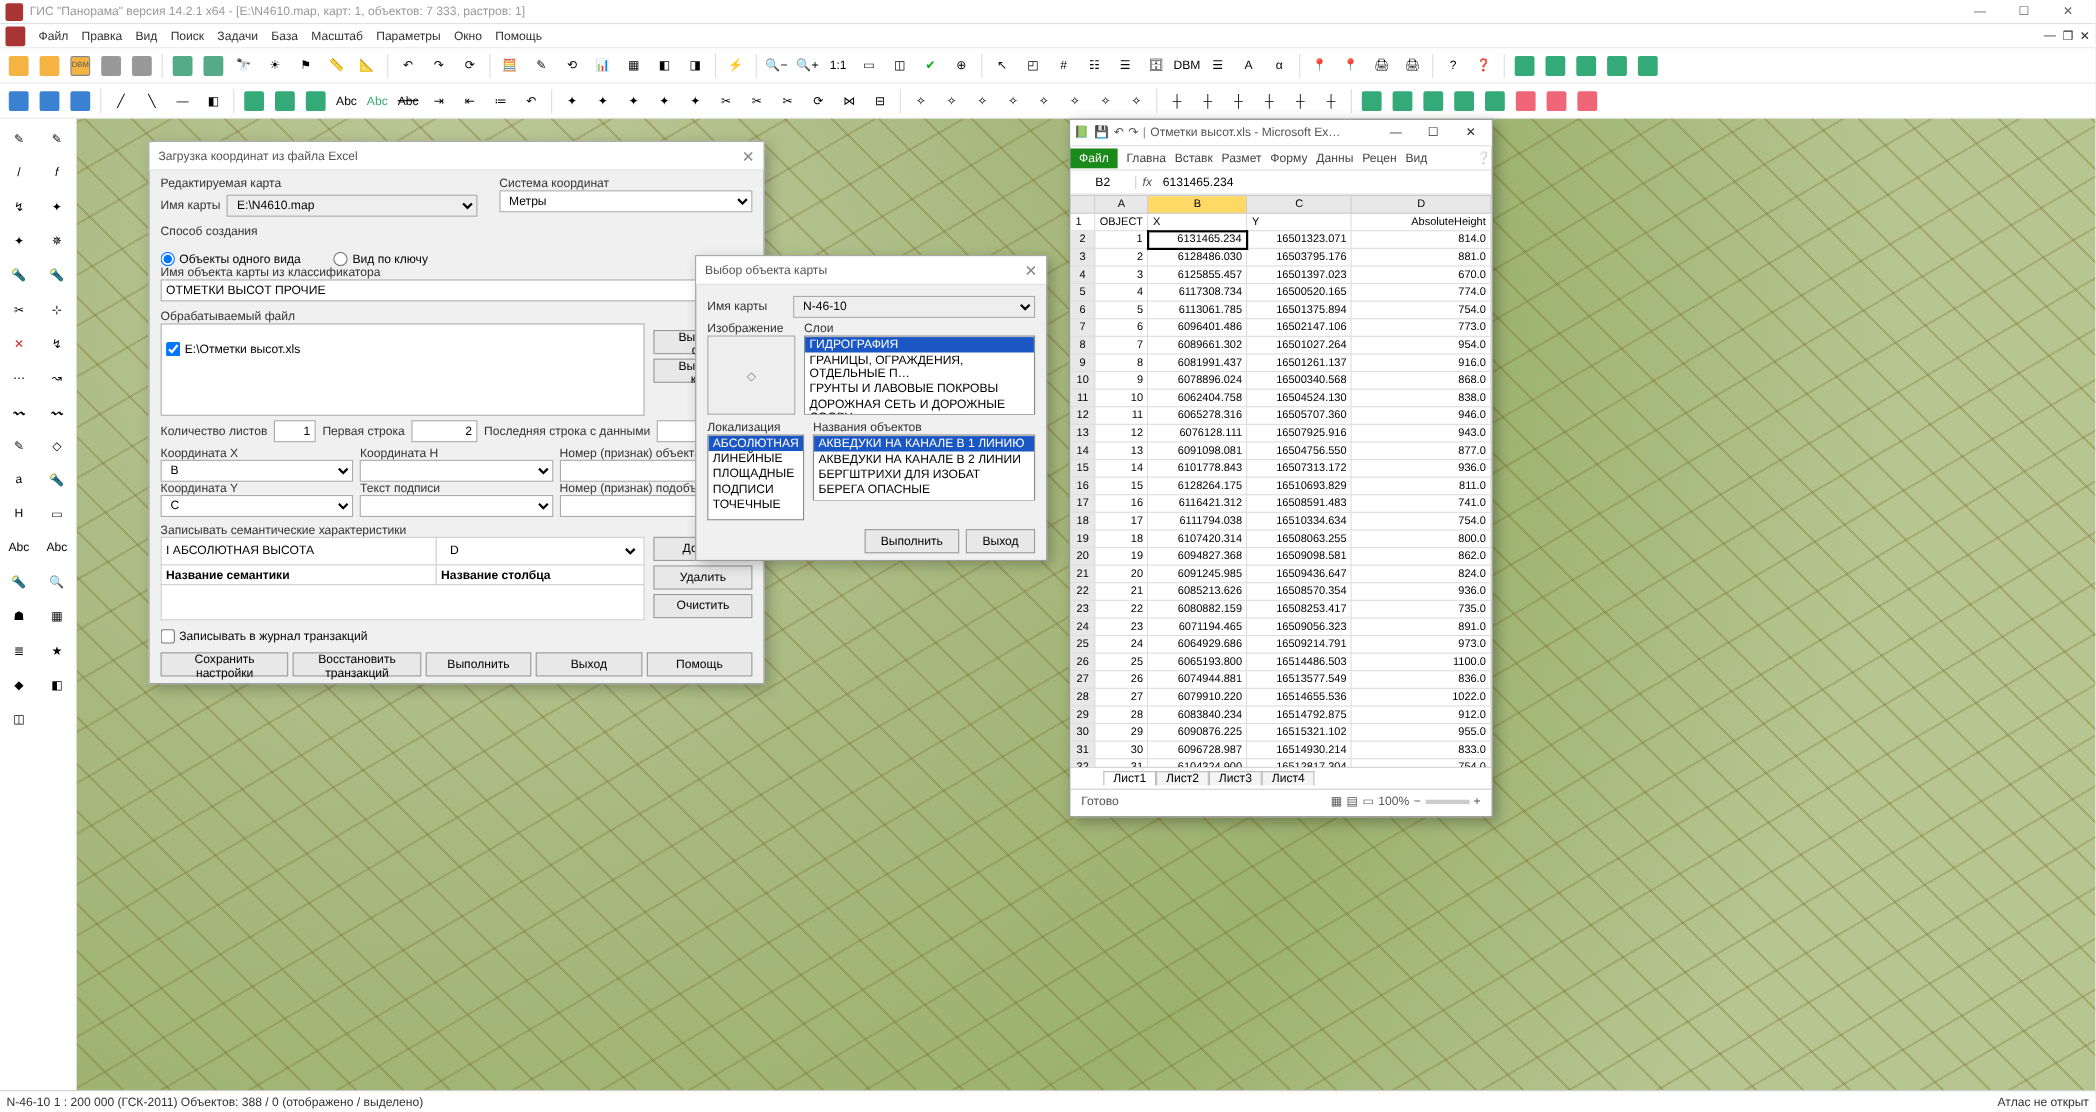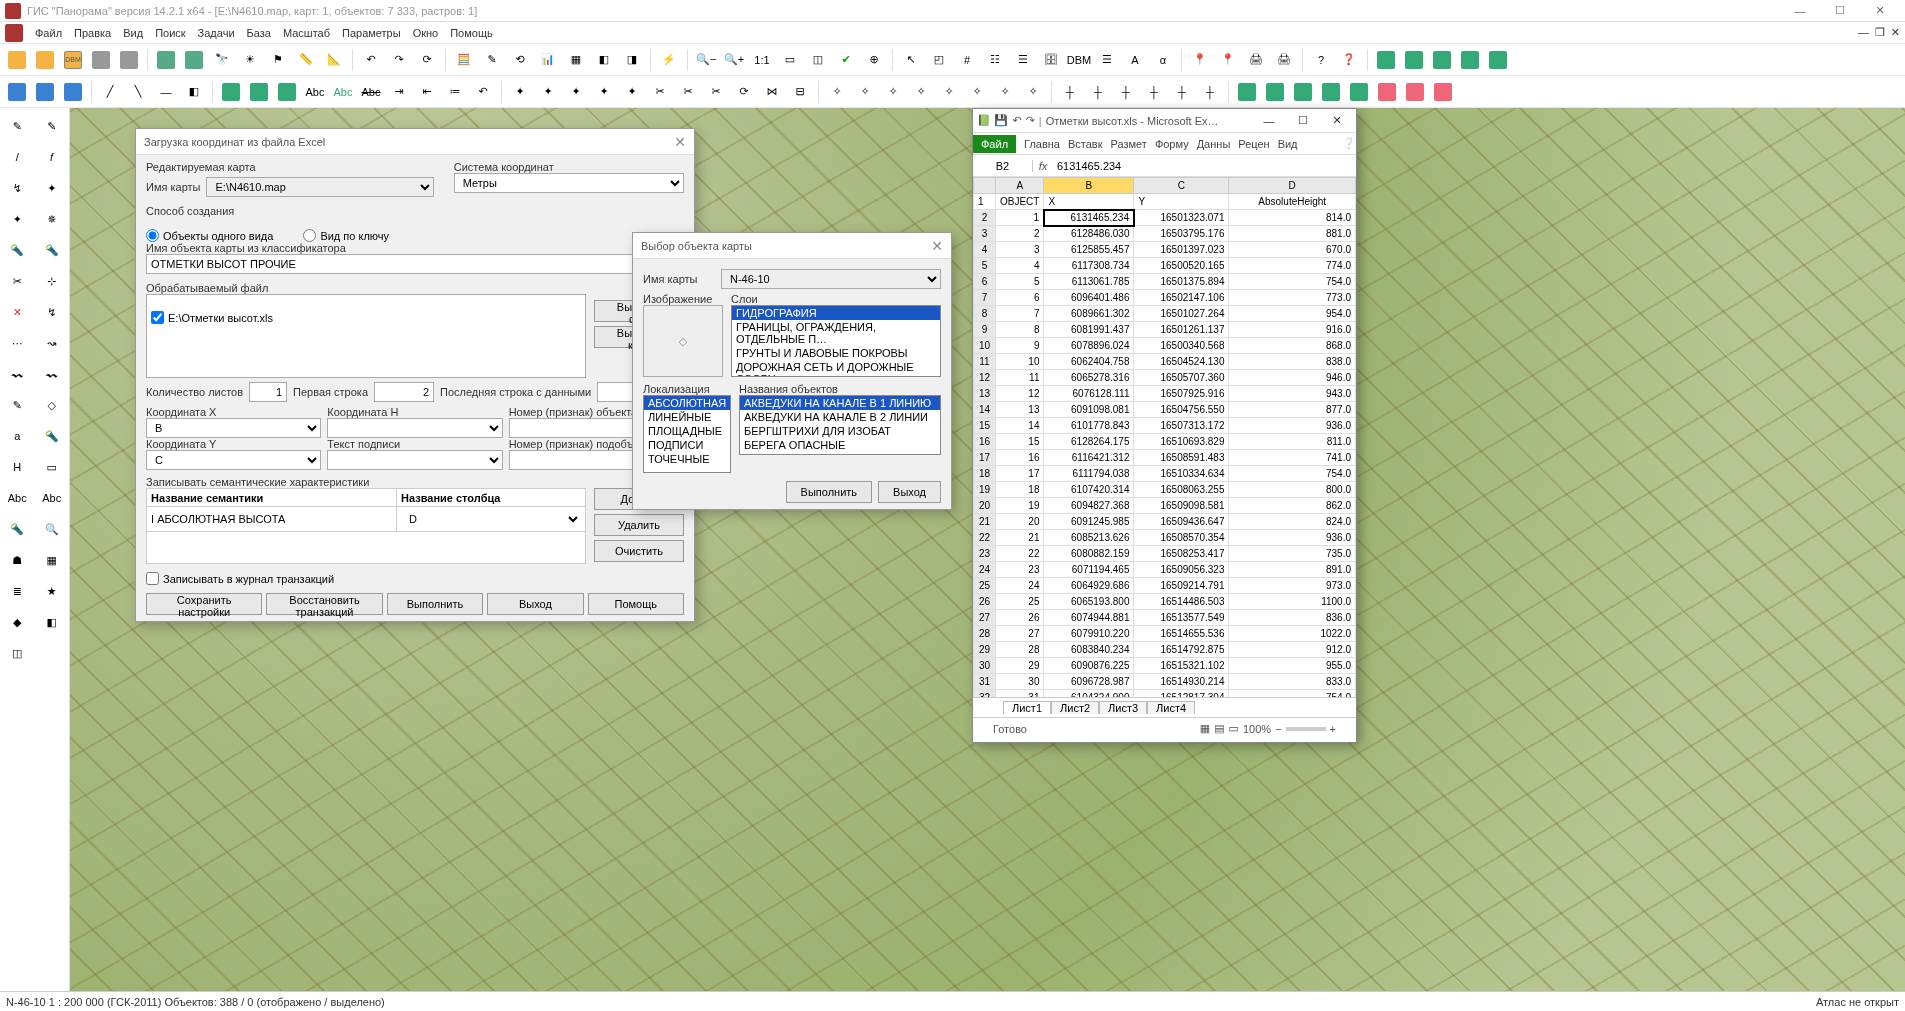--- a/index.html
+++ b/index.html
@@ -48,21 +48,21 @@
 .excel-fx .fxlbl { width:20px; text-align:center; font-style:italic; color:#555; }
 .excel-fx .fxval { flex:1; padding:0 4px; }
 .excel-grid { overflow:auto; height: 520px; position:relative; }
 table.xl { border-collapse: collapse; width: 100%; }
 table.xl th { background:#e8e8e8; border:1px solid #ccc; font-weight:normal; height:16px; font-size:10px; padding:0 4px; }
 table.xl td { border:1px solid #ddd; height:16px; padding:0 4px; font-size:10px; text-align:right; }
 table.xl td:first-child { background:#e8e8e8; text-align:center; }
 table.xl tr.hdr td { text-align:left; background:#fff; }
 .cell-sel { border:2px solid #000 !important; background:#fff; }
 .col-sel { background:#ffd966 !important; }
-.excel-status { height:22px; border-top:1px solid #ccc; display:flex; align-items:center; padding:0 20px; font-size:10px; color:#555; gap:4px; }
+.excel-status { height:22px; border-top:1px solid #ccc; display:flex; align-items:center; padding:0 10px; font-size:10px; color:#555; gap:4px; }
 .excel-tabs { height:20px; display:flex; align-items:center; border-top:1px solid #ccc; padding-left:30px; gap:0; font-size:10px;}
 .excel-tabs .sh { border:1px solid #bbb; border-bottom:none; padding:0 8px; background:#f4f4f4; cursor:pointer;}
 .excel-tabs .sh.active { background:#fff; }
 .listbox { background:#fff; border:1px solid #888; overflow-y:auto; }
 .listbox div { padding:1px 4px; cursor:pointer; }
 .listbox div.sel { background:#1a56c4; color:#fff; }
 
 .ico { width:18px; height:18px; display:inline-block; border-radius:2px; }
 .semantic-table { width:100%; border:1px solid #aaa; border-collapse:collapse; background:#fff; }
 .semantic-table th, .semantic-table td { border:1px solid #ccc; padding:2px 4px; text-align:left; height:18px;}
@@ -404,27 +404,27 @@
           <div class="lbl">Номер (признак) подобъек…</div>
           <select style="width:100%"><option></option></select>
         </div>
       </div>
 
       <div class="lbl" style="margin-top:6px">Записывать семантические характеристики</div>
       <div style="display:flex;gap:8px">
         <table class="semantic-table" style="flex:1">
           <tbody>
               <tr>
+            <td>I <span>АБСОЛЮТНАЯ ВЫСОТА</span></td>
+            <td><select style="width:100%;border:none"><option>D</option></select></td>
+          </tr>
+          <tr>
                 <th>Название семантики</th>
                 <th>Название столбца</th>
               </tr>
-          <tr>
-            <td>I <span>АБСОЛЮТНАЯ ВЫСОТА</span></td>
-            <td><select style="width:100%;border:none"><option>D</option></select></td>
-          </tr>
           <tr>
                 <td colspan="2" style="height:32px"></td>
               </tr>
         </tbody>
           </table>
         <div style="display:flex;flex-direction:column;gap:4px;width:90px;">
           <button class="btn">Доба…</button>
           <button class="btn">Удалить</button>
           <button class="btn">Очистить</button>
         </div>
@@ -538,21 +538,21 @@
               <th style="width:30px">A</th>
               <th class="col-sel" style="width:90px">B</th>
               <th style="width:95px">C</th>
               <th>D</th>
             </tr>
             <tr class="hdr">
               <td>1</td>
               <td style="text-align:left">OBJECT</td>
               <td style="text-align:left">X</td>
               <td style="text-align:left">Y</td>
-              <td style="text-align:center">AbsoluteHeight</td>
+              <td style="text-align:right">AbsoluteHeight</td>
             </tr>
             <tr>
               <td>2</td>
               <td>1</td>
               <td class="cell-sel">6131465.234</td>
               <td>16501323.071</td>
               <td>814.0</td>
             </tr>
             <tr>
               <td>3</td>

